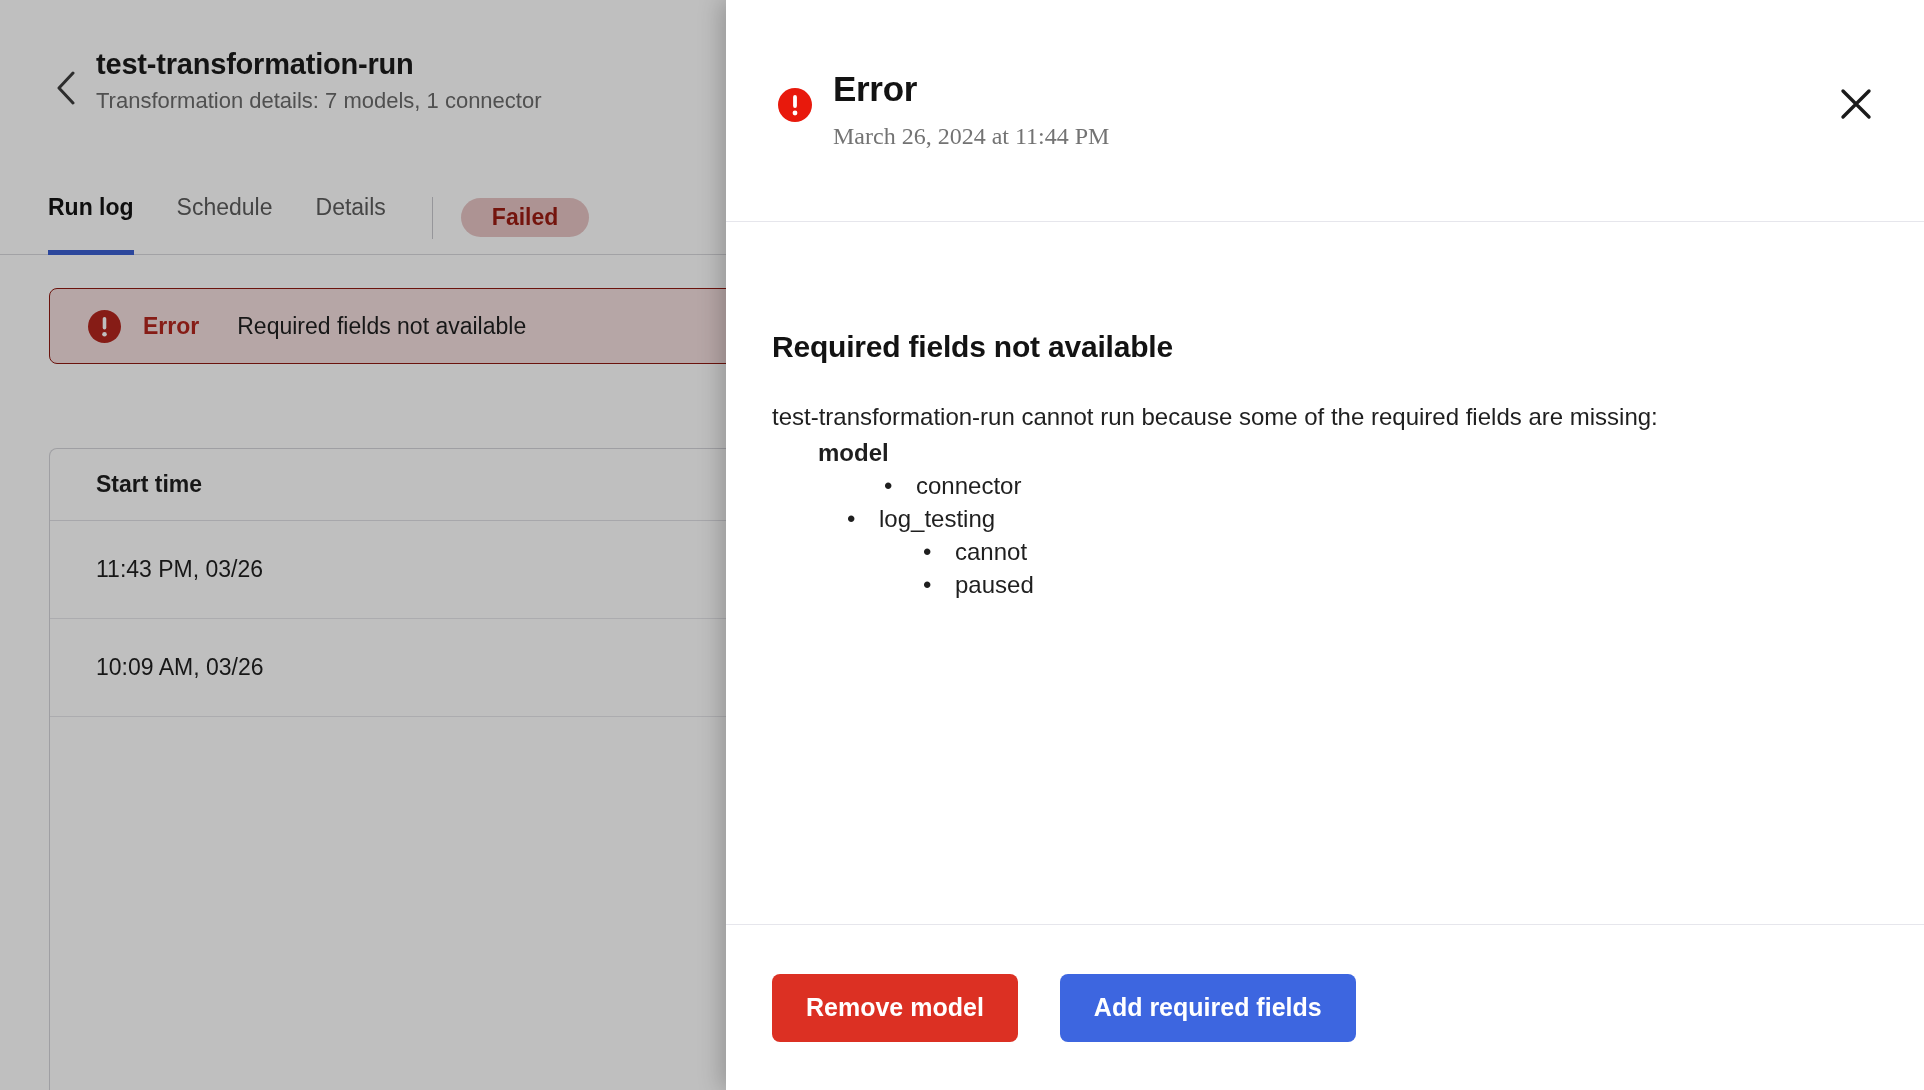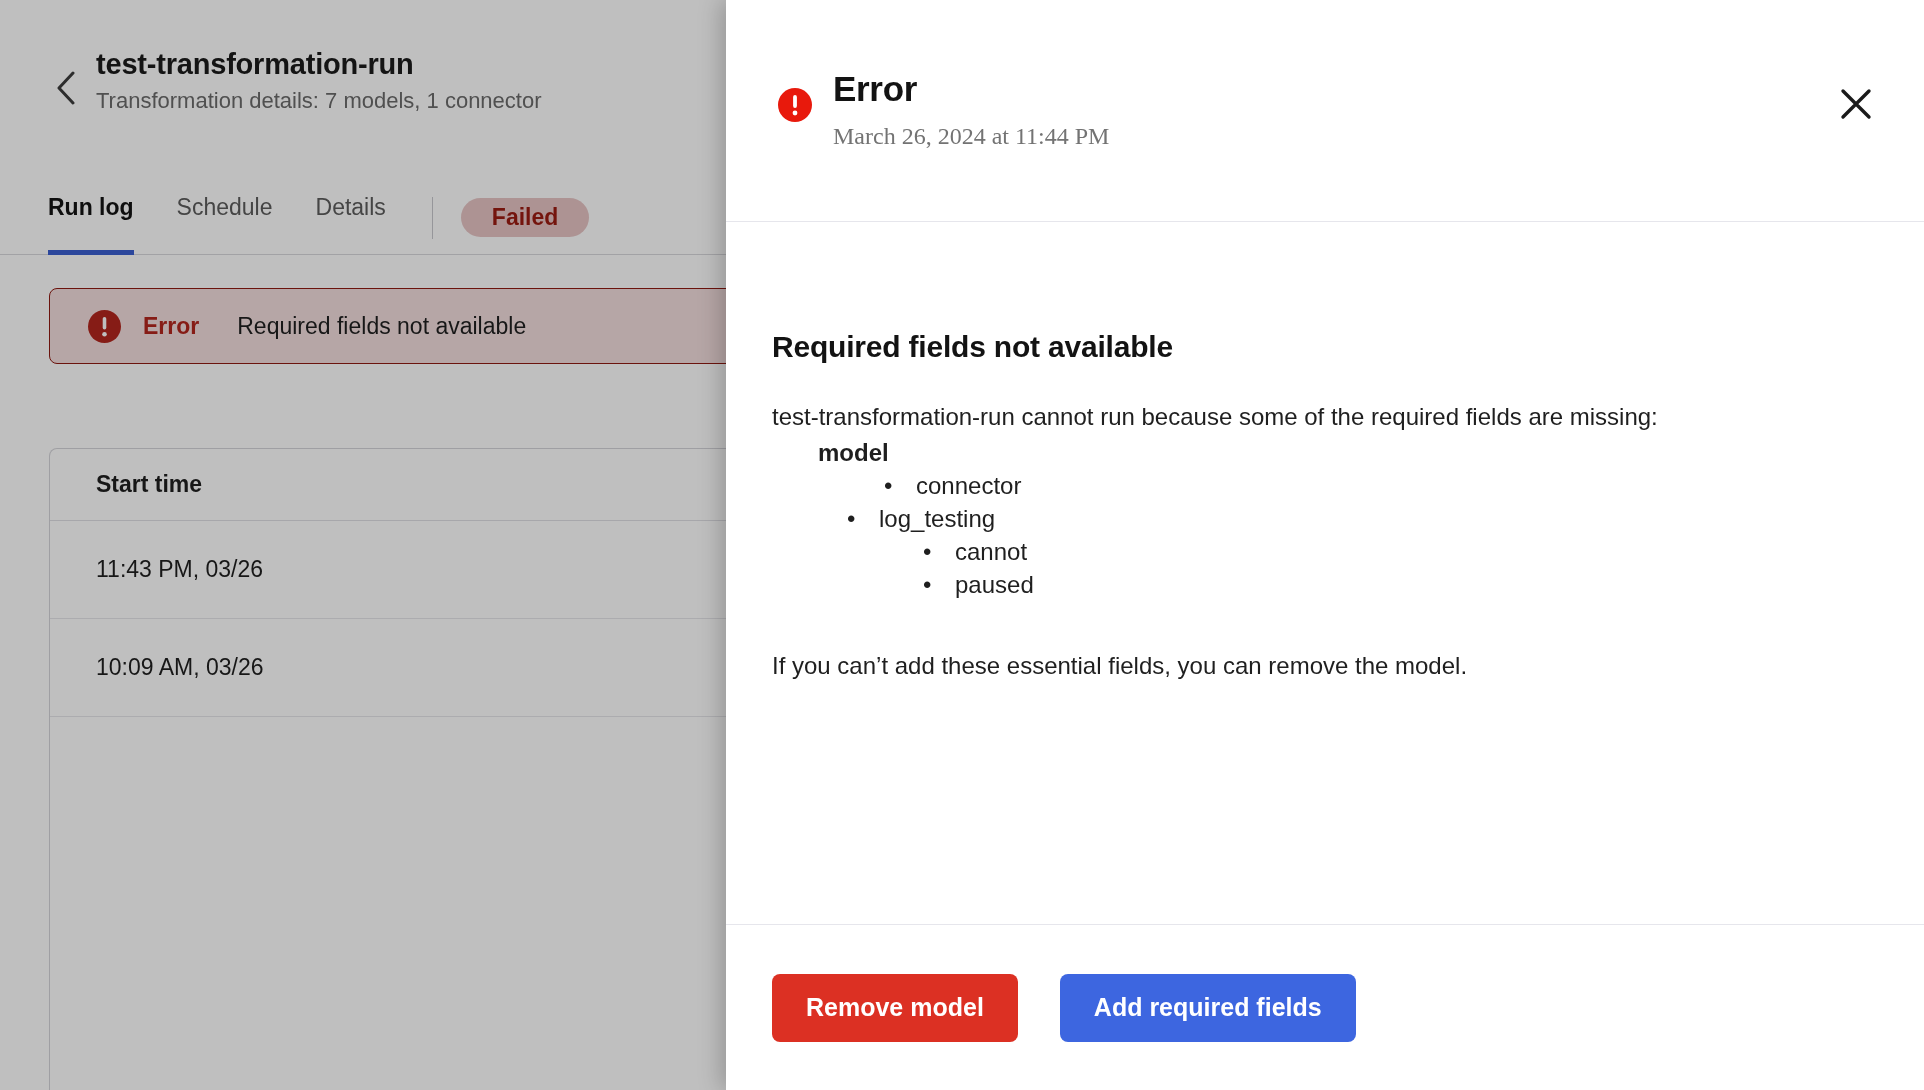--- a/index.html
+++ b/index.html
@@ -434,21 +434,20 @@
         <div class="body-paragraph">test-transformation-run cannot run because some of the required fields are missing:</div>
 
         <div class="field-tree">
           <div class="tree-label">model</div>
           <div class="tree-item lvl-2">connector</div>
           <div class="tree-item lvl-1">log_testing</div>
           <div class="tree-item lvl-3">cannot</div>
           <div class="tree-item lvl-3">paused</div>
         </div>
 
-        <div class="body-outro">If you can’t add these essential fields, you can remove the model.</div>
       </div>
     </div>
 
     <div class="modal-footer">
       <button class="btn btn-danger">Remove model</button>
       <button class="btn btn-primary">Add required fields</button>
     </div>
 
   </div>
 

